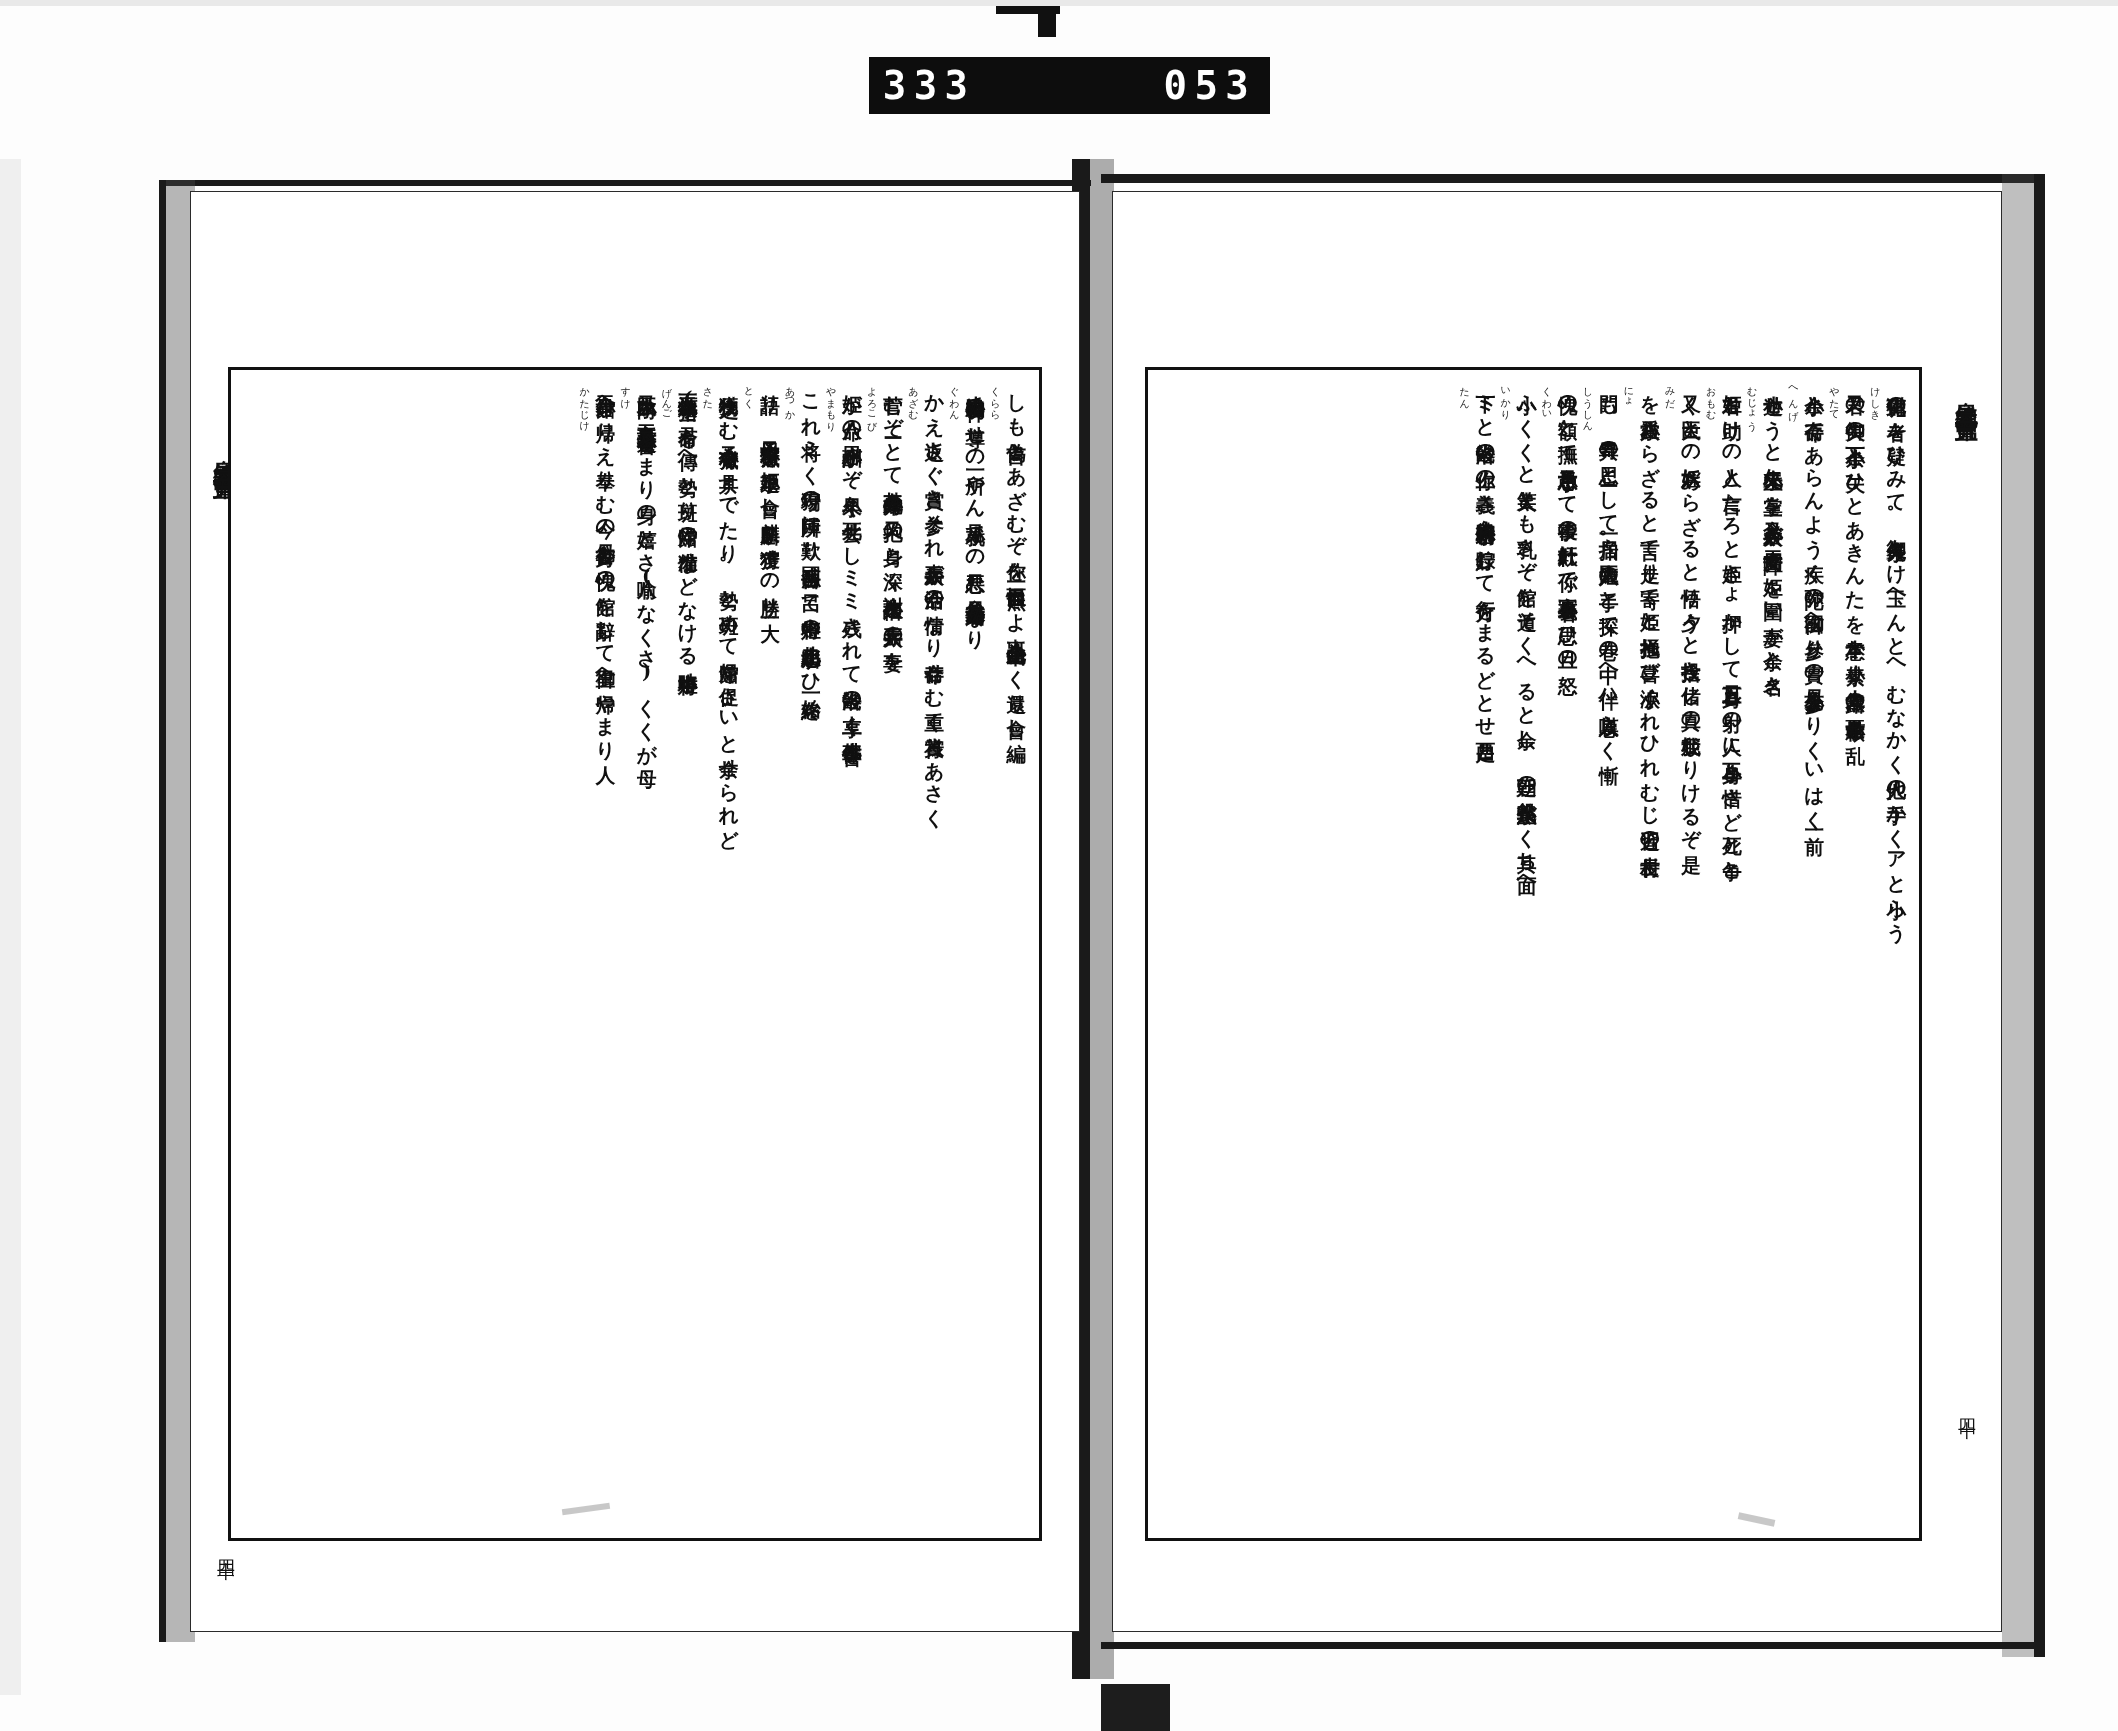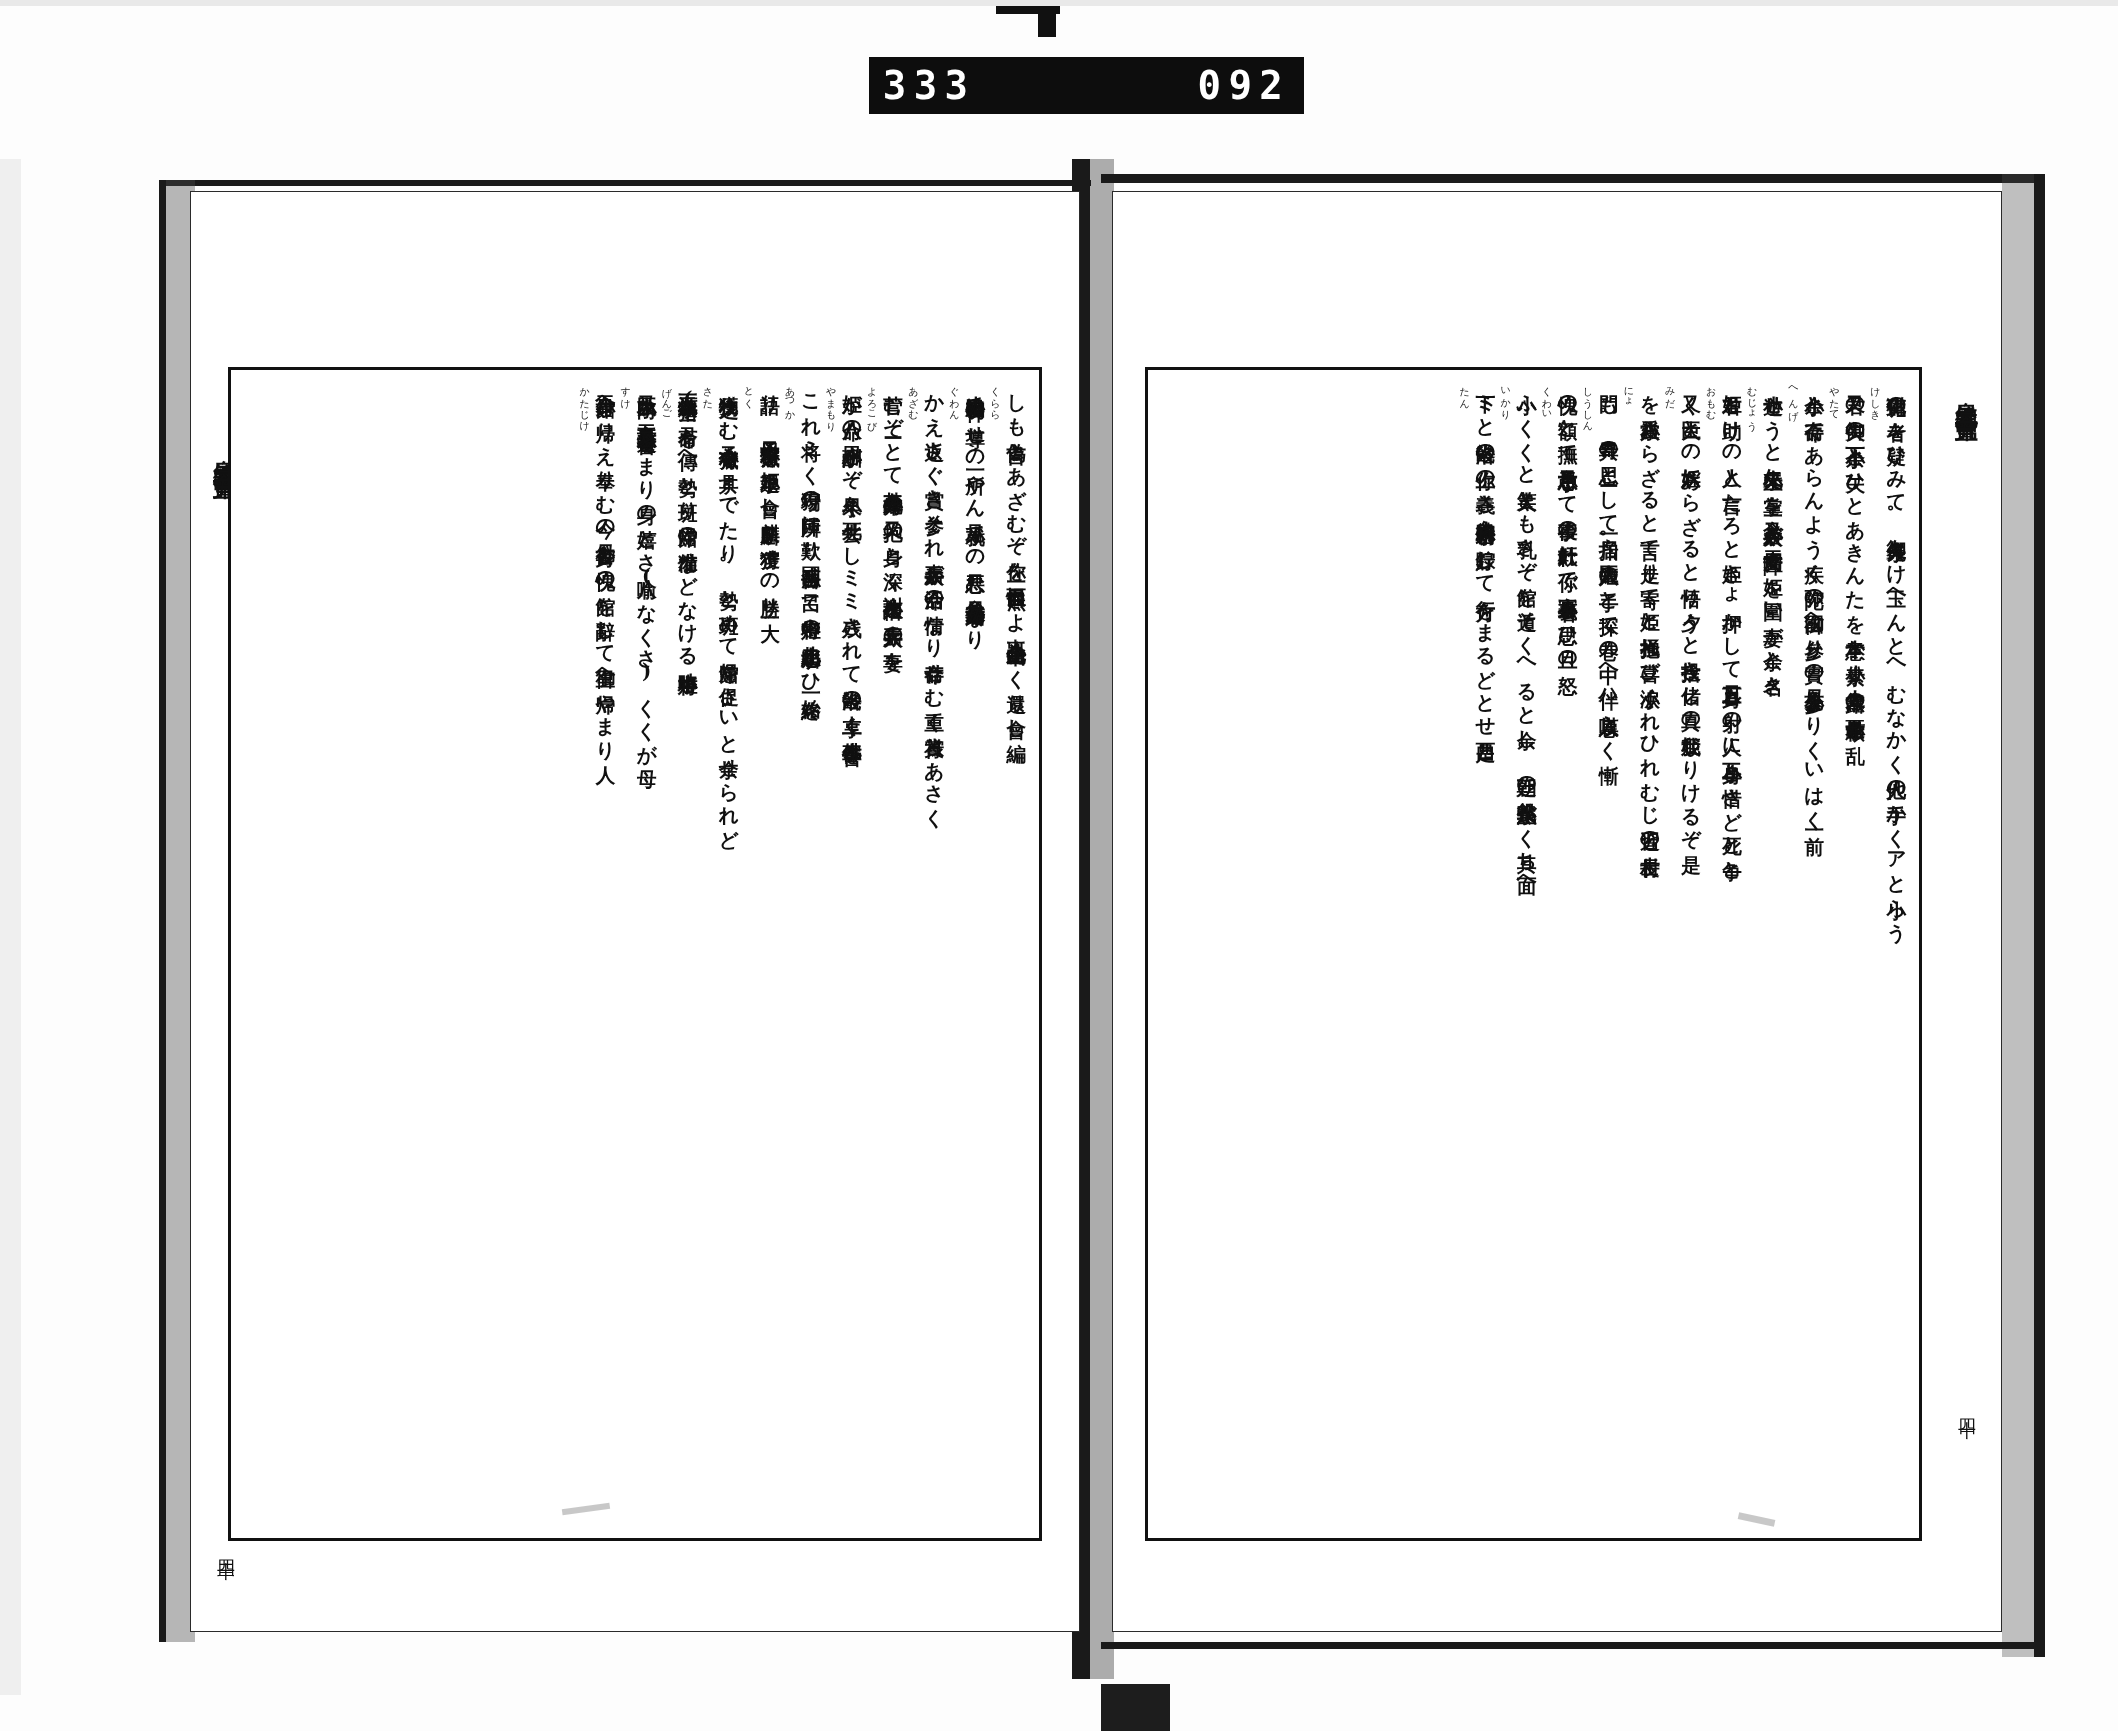--- a/index.html
+++ b/index.html
@@ -26,21 +26,21 @@
   .haze {
     position: absolute;
     background: #f2f2f2;
   }
 
   
   #counter {
     position: absolute;
     left: 869px;
     top: 57px;
-    width: 435px;
+    width: 401px;
     height: 57px;
     background: #0d0d0d;
     display: flex;
     align-items: center;
     justify-content: space-between;
     padding: 0 13.8px;
     box-sizing: border-box;
   }
   #counter .digits {
     color: #ffffff;
@@ -177,21 +177,21 @@
 
 <div id="film"></div>
 
 <div class="topmark" style="left:996px;top:0;width:64px;height:13.8px;"></div>
 <div class="topmark" style="left:1038px;top:0;width:18px;height:37px;"></div>
 <div class="haze" style="left:0;top:0;width:2119px;height:6.4px;background:#e9e9e9;"></div>
 <div class="haze" style="left:0;top:159px;width:21px;height:1536px;background:#efefef;"></div>
 
 <div id="counter">
   <span class="digits">333</span>
-  <span class="digits">092</span>
+  <span class="digits">053</span>
 </div>
 
 <div id="book">
 
   <div class="gutter" style="left:977px;top:0;width:18px;height:1520px;"></div>
   <div class="softshadow" style="left:995px;top:0;width:24px;height:1520px;opacity:.45;"></div>
   <div class="gutter" style="left:64px;top:21px;width:932px;height:6.4px;"></div>
   <div class="gutter" style="left:1006px;top:15px;width:943px;height:8.5px;"></div>
   <div class="gutter" style="left:64px;top:21px;width:7.4px;height:1462px;"></div>
   <div class="softshadow" style="left:71px;top:21px;width:29px;height:1462px;opacity:.4;"></div>

